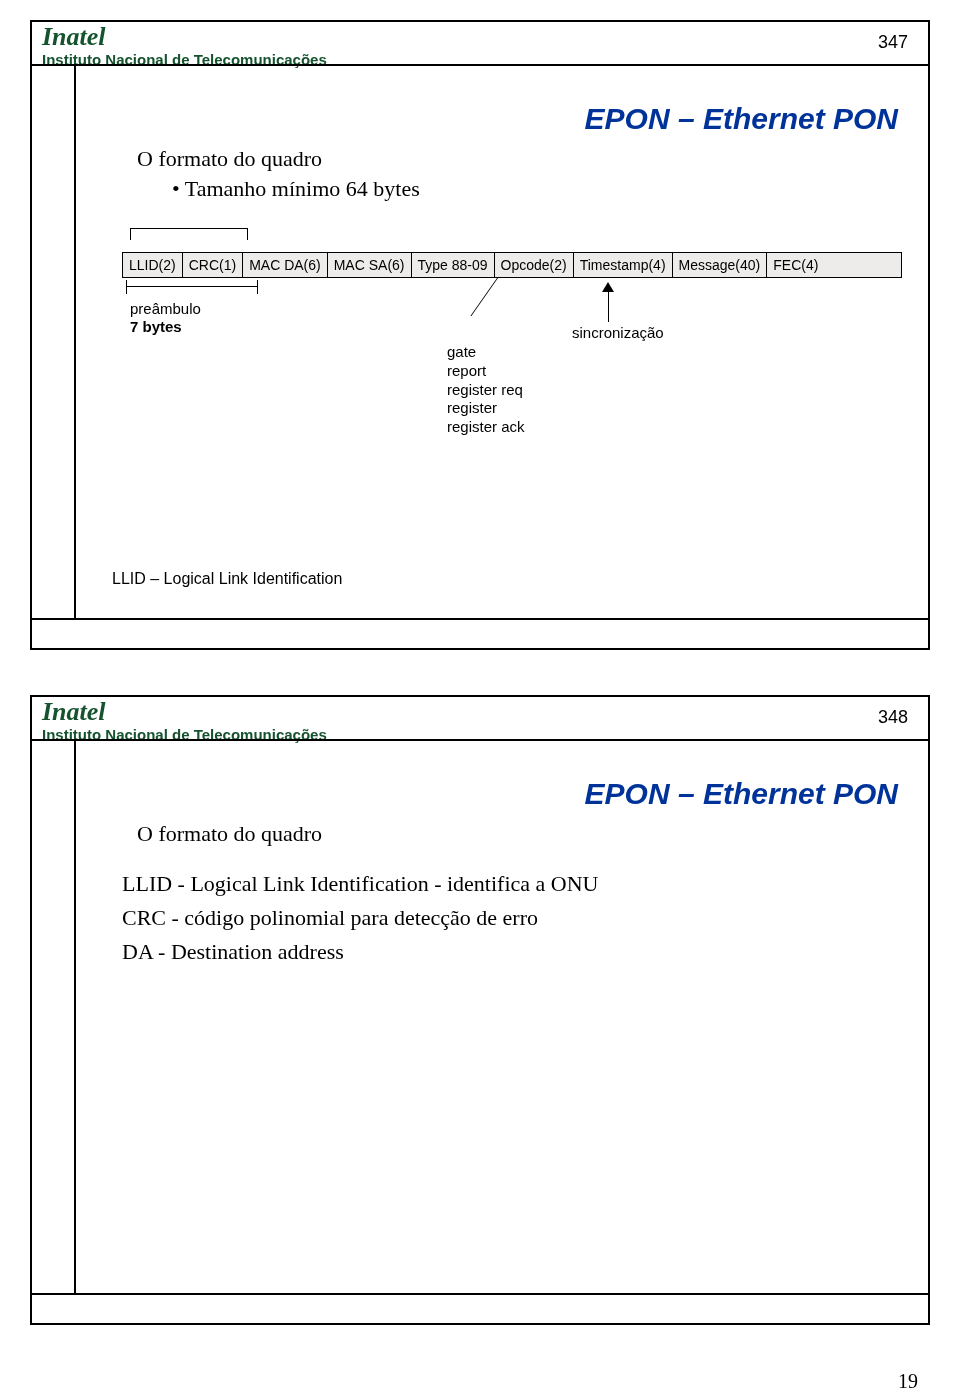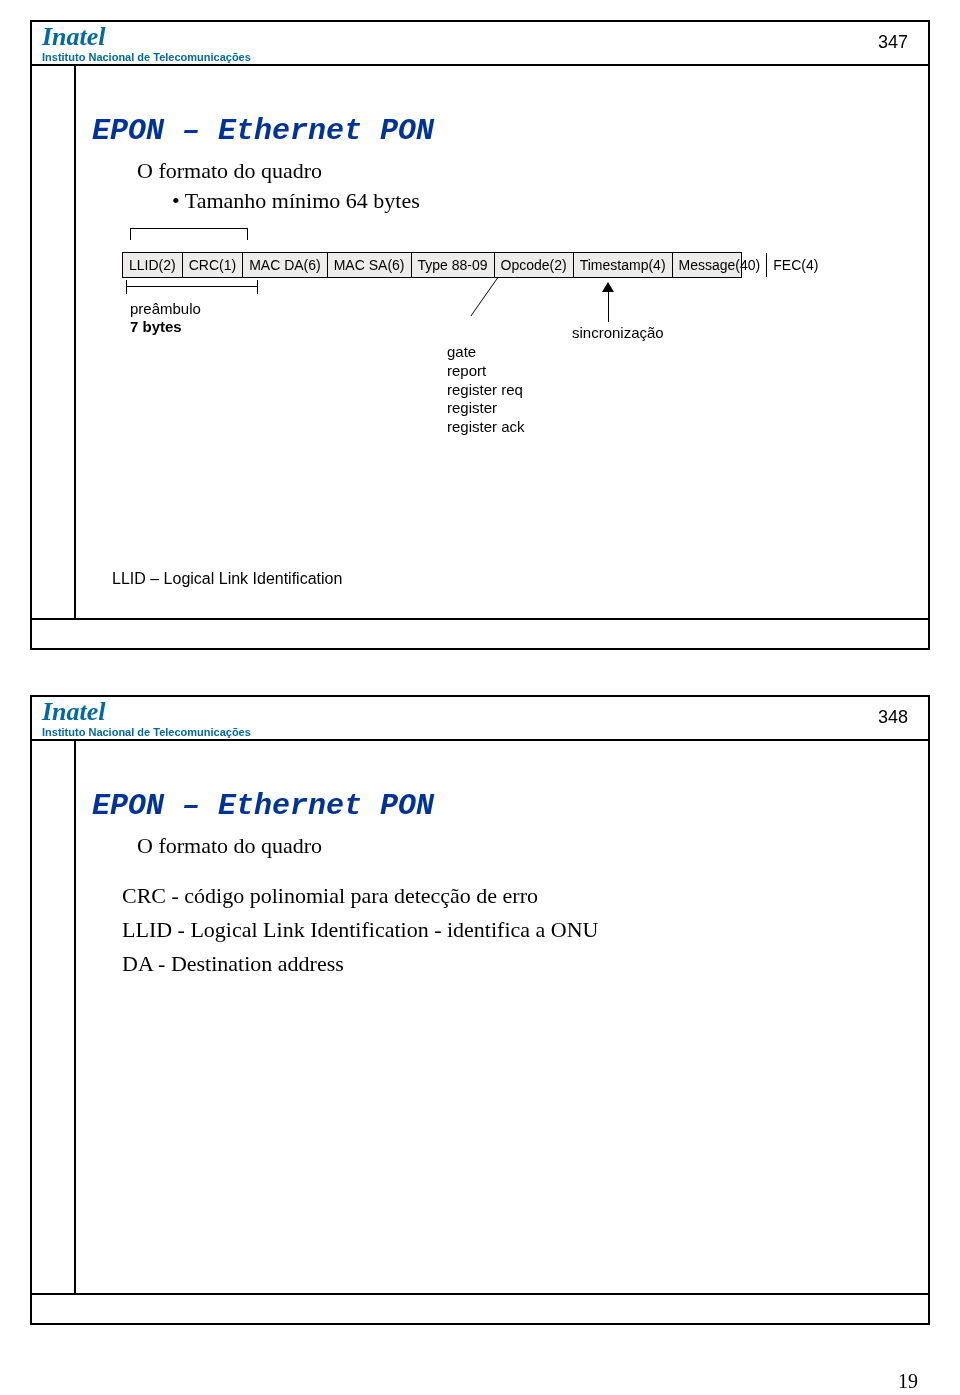--- a/index.html
+++ b/index.html
@@ -26,33 +26,33 @@
   }
   
   .slide-header {
     position: relative;
     height: 60px;
   }
   .logo-block {
     position: absolute;
     left: 10px;
     top: 2px;
-    color: #0369a1;
+    color: #14532d;
   }
   .logo-name {
     font-family: "Times New Roman", serif;
     font-style: italic;
     font-weight: bold;
     font-size: 26px;
     line-height: 1;
   }
   .logo-sub {
     font-family: Arial, Helvetica, sans-serif;
     font-weight: bold;
-    font-size: 11px;
+    font-size: 15px;
     line-height: 1;
     margin-top: 2px;
   }
   .slide-num {
     position: absolute;
     right: 20px;
     top: 10px;
     font-family: Arial, Helvetica, sans-serif;
     font-size: 18px;
     color: #000;
@@ -66,27 +66,27 @@
   .h-rule.top1 { top: 42px; }
   .v-rule-left {
     position: absolute;
     left: 42px;
     width: 0;
     border-left: 2px solid #000;
   }
   .v-rule-left.body { top: 42px; bottom: 28px; }
   .h-rule.botabove { bottom: 28px; }
   .slide-title {
-    font-family: Liberation Mono, monospace;
+    font-family: Liberation Sans, sans-serif;
     font-style: italic;
     font-weight: bold;
     font-size: 30px;
     color: #003399;
-    text-align: left;
-    margin: 32px 0 10px 0;
+    text-align: right;
+    margin: 20px 0 10px 0;
   }
   .slide-body {
     position: absolute;
     left: 60px;
     right: 30px;
     top: 60px;
     bottom: 40px;
   }
   .body-heading {
     font-size: 22px;
@@ -104,21 +104,21 @@
     font-size: 16px;
     position: absolute;
     left: 20px;
     bottom: 20px;
   }
   
   .diagram-wrap {
     position: absolute;
     left: 30px;
     top: 170px;
-    width: 620px;
+    width: 780px;
   }
   .preamble-bracket {
     position: absolute;
     top: -24px;
     left: 8px;
     width: 118px;
     height: 12px;
     border-top: 1.5px solid #000;
     border-left: 1.5px solid #000;
     border-right: 1.5px solid #000;
@@ -300,21 +300,21 @@
     </div>
     <div class="h-rule top1"></div>
     <div class="v-rule-left body"></div>
     <div class="h-rule botabove"></div>
 
     <div class="slide-body">
       <div class="slide-title">EPON – Ethernet PON</div>
       <div class="body-heading">O formato do quadro</div>
 
       <div class="defs">
+        <div>LLID - Logical Link Identification - identifica a ONU</div>
         <div>CRC - código polinomial para detecção de erro</div>
-        <div>LLID - Logical Link Identification - identifica a ONU</div>
         <div>DA - Destination address</div>
       </div>
     </div>
   </div>
 
   <div class="page-number">19</div>
 </div>
 
 </body></html>

